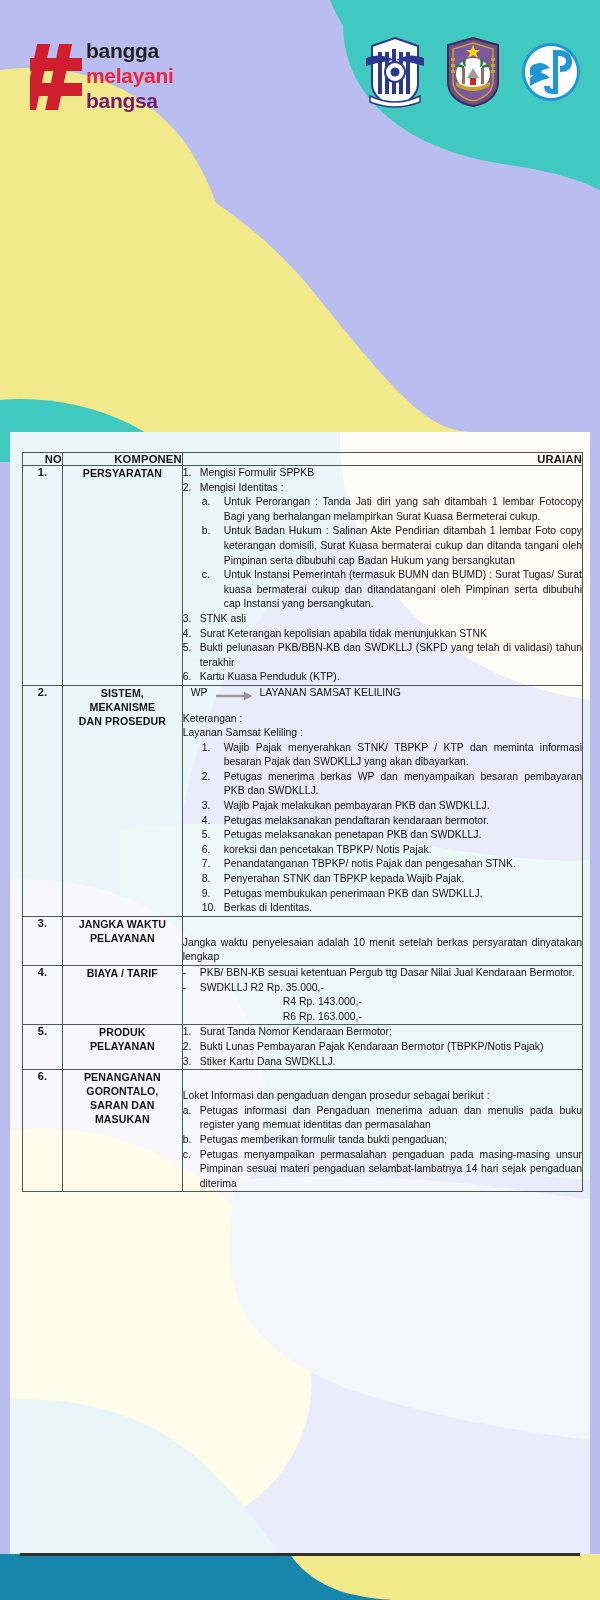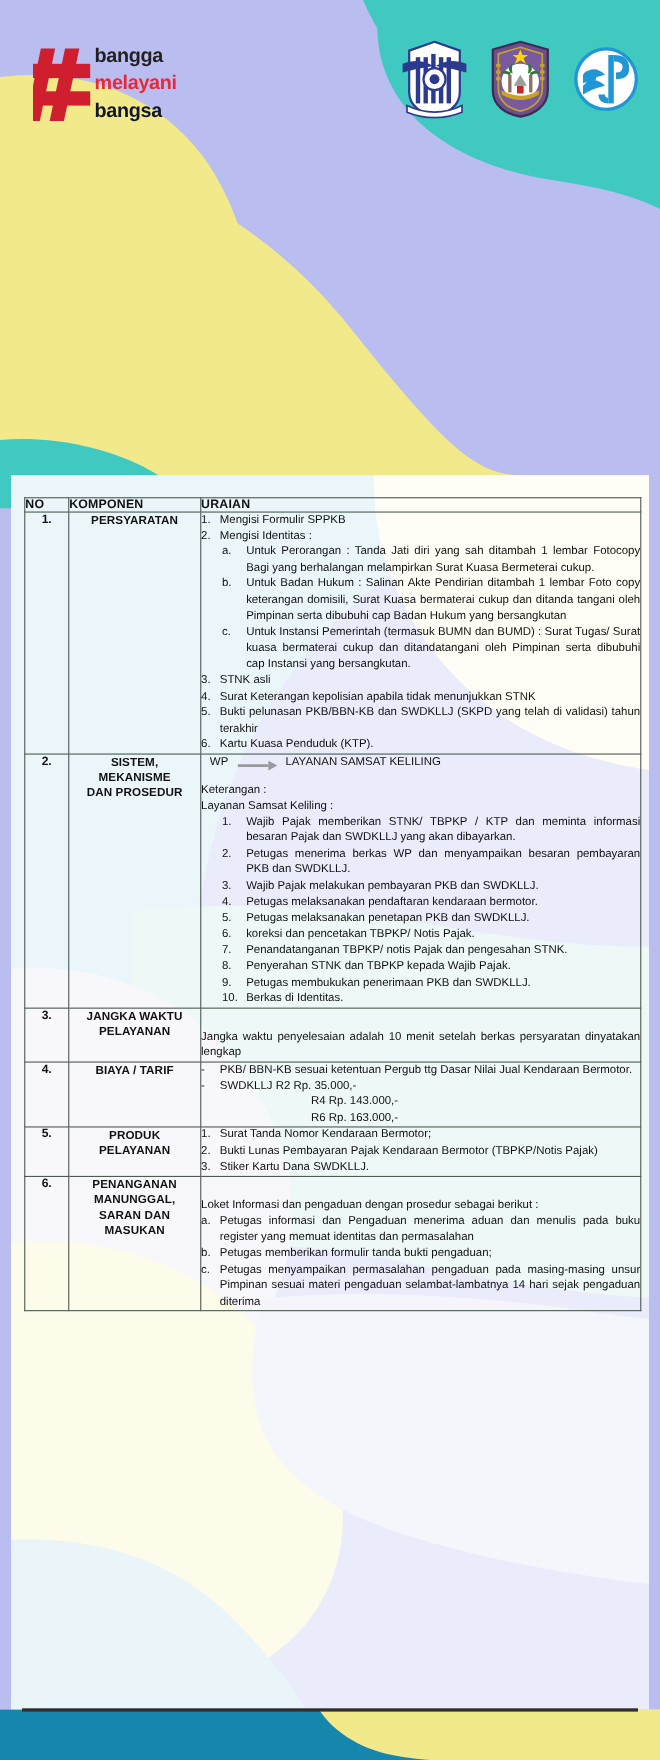--- a/index.html
+++ b/index.html
@@ -14,24 +14,24 @@
 
   
   #bg { position:absolute; inset:0; width:600px; height:1600px; z-index:0; }
 
   
   .header { position:absolute; top:0; left:0; width:600px; height:432px; z-index:2; }
 
   .logo-bangga { position:absolute; left:30px; top:38px; width:170px; height:78px; }
   .hashtag { position:absolute; left:0; top:2px; width:56px; height:74px; }
   .logo-lines { position:absolute; left:56px; top:0px; }
-  .logo-line { font-weight:bold; font-size:18px; line-height:25px; letter-spacing:-0.3px; }
+  .logo-line { font-weight:bold; font-size:21px; line-height:25px; letter-spacing:-0.3px; }
   .ll1 { color:#231f20; }
   .ll2 { color:#e8283c; }
-  .ll3 { color:#0f172a; }
+  .ll3 { color:#701a75; }
 
   .seals { position:absolute; right:18px; top:36px; display:flex; gap:16px; align-items:center; }
   .seal { width:62px; height:72px; }
 
   .titles { position:absolute; left:0; top:132px; width:600px; text-align:center; }
   .t-line { font-weight:bold; color:#000; line-height:1.02; }
   .t1 { font-size:25px; letter-spacing:0.3px;
         text-shadow: -2px -2px 0 #fff, 2px -2px 0 #fff, -2px 2px 0 #fff, 2px 2px 0 #fff,
                      0 -2px 0 #fff, 0 2px 0 #fff, -2px 0 0 #fff, 2px 0 0 #fff;
         transform:scaleX(0.86); }
@@ -62,21 +62,21 @@
   table.sp {
     position:absolute; left:22px; top:452px; width:561px;
     border-collapse:collapse; z-index:3;
     font-size:10.4px; color:#111;
   }
   table.sp td, table.sp th {
     border:1px solid #4d5b52;
     vertical-align:top;
     padding:0;
   }
-  th.hd { text-align:left; font-weight:bold; font-size:11.2px; padding:3px 0 4px; letter-spacing:0.2px; }
+  th.hd { text-align:right; font-weight:bold; font-size:11.2px; padding:3px 0 4px; letter-spacing:0.2px; }
   td.cno { text-align:center; font-weight:bold; font-size:11px; vertical-align:middle; width:40px; }
   td.ckomp { text-align:center; font-weight:bold; font-size:10.6px; vertical-align:middle; width:120px;
              line-height:14px; letter-spacing:0.1px; }
   td.curai { padding:4px 7px 5px 7px; width:401px; line-height:14.6px; }
 
   
   .ol1 { margin:0; padding:0; list-style:none; }
   .ol1 > li { display:flex; margin-bottom:0px; text-align:justify; }
   .ol1 > li > .mk { flex:0 0 auto; width:17px; }
   .ol1 > li > .bd { flex:1 1 auto; text-align:justify; }
@@ -280,21 +280,21 @@
           <polygon points="28,0.5 36,5 28,9.5" fill="#9a9a9a"></polygon>
         </svg>
         <span>LAYANAN SAMSAT KELILING</span>
       </div>
       <div class="gap"></div>
       <div class="plain">Keterangan :</div>
       <div class="plain">Layanan Samsat Keliling :</div>
       <ul class="ol2 sub">
         <li>
               <span class="mk indent-num">1.</span>
-              <span class="bd">Wajib Pajak memberikan STNK/ TBPKP / KTP dan meminta informasi besaran Pajak dan SWDKLLJ yang akan dibayarkan.</span>
+              <span class="bd">Wajib Pajak menyerahkan STNK/ TBPKP / KTP dan meminta informasi besaran Pajak dan SWDKLLJ yang akan dibayarkan.</span>
             </li>
         <li>
               <span class="mk indent-num">2.</span>
               <span class="bd">Petugas menerima berkas WP dan menyampaikan besaran pembayaran PKB dan SWDKLLJ.</span>
             </li>
         <li>
               <span class="mk indent-num">3.</span>
               <span class="bd">Wajib Pajak melakukan pembayaran PKB dan SWDKLLJ.</span>
             </li>
         <li>
@@ -380,21 +380,21 @@
               <span class="bd">Stiker Kartu Dana SWDKLLJ.</span>
             </li>
       </ul>
     </td>
   </tr>
 
   <tr>
     <td class="cno">6.</td>
     <td class="ckomp">
       <div>PENANGANAN</div>
-      <div>MANUNGGAL,</div>
+      <div>GORONTALO,</div>
       <div>SARAN DAN</div>
       <div>MASUKAN</div>
     </td>
     <td class="curai">
       <div class="just">Loket Informasi dan pengaduan dengan prosedur sebagai berikut :</div>
       <ul class="ol1">
         <li>
               <span class="mk">a.</span>
               <span class="bd">Petugas informasi dan Pengaduan menerima aduan dan menulis pada buku register yang memuat identitas dan permasalahan</span>
             </li>

